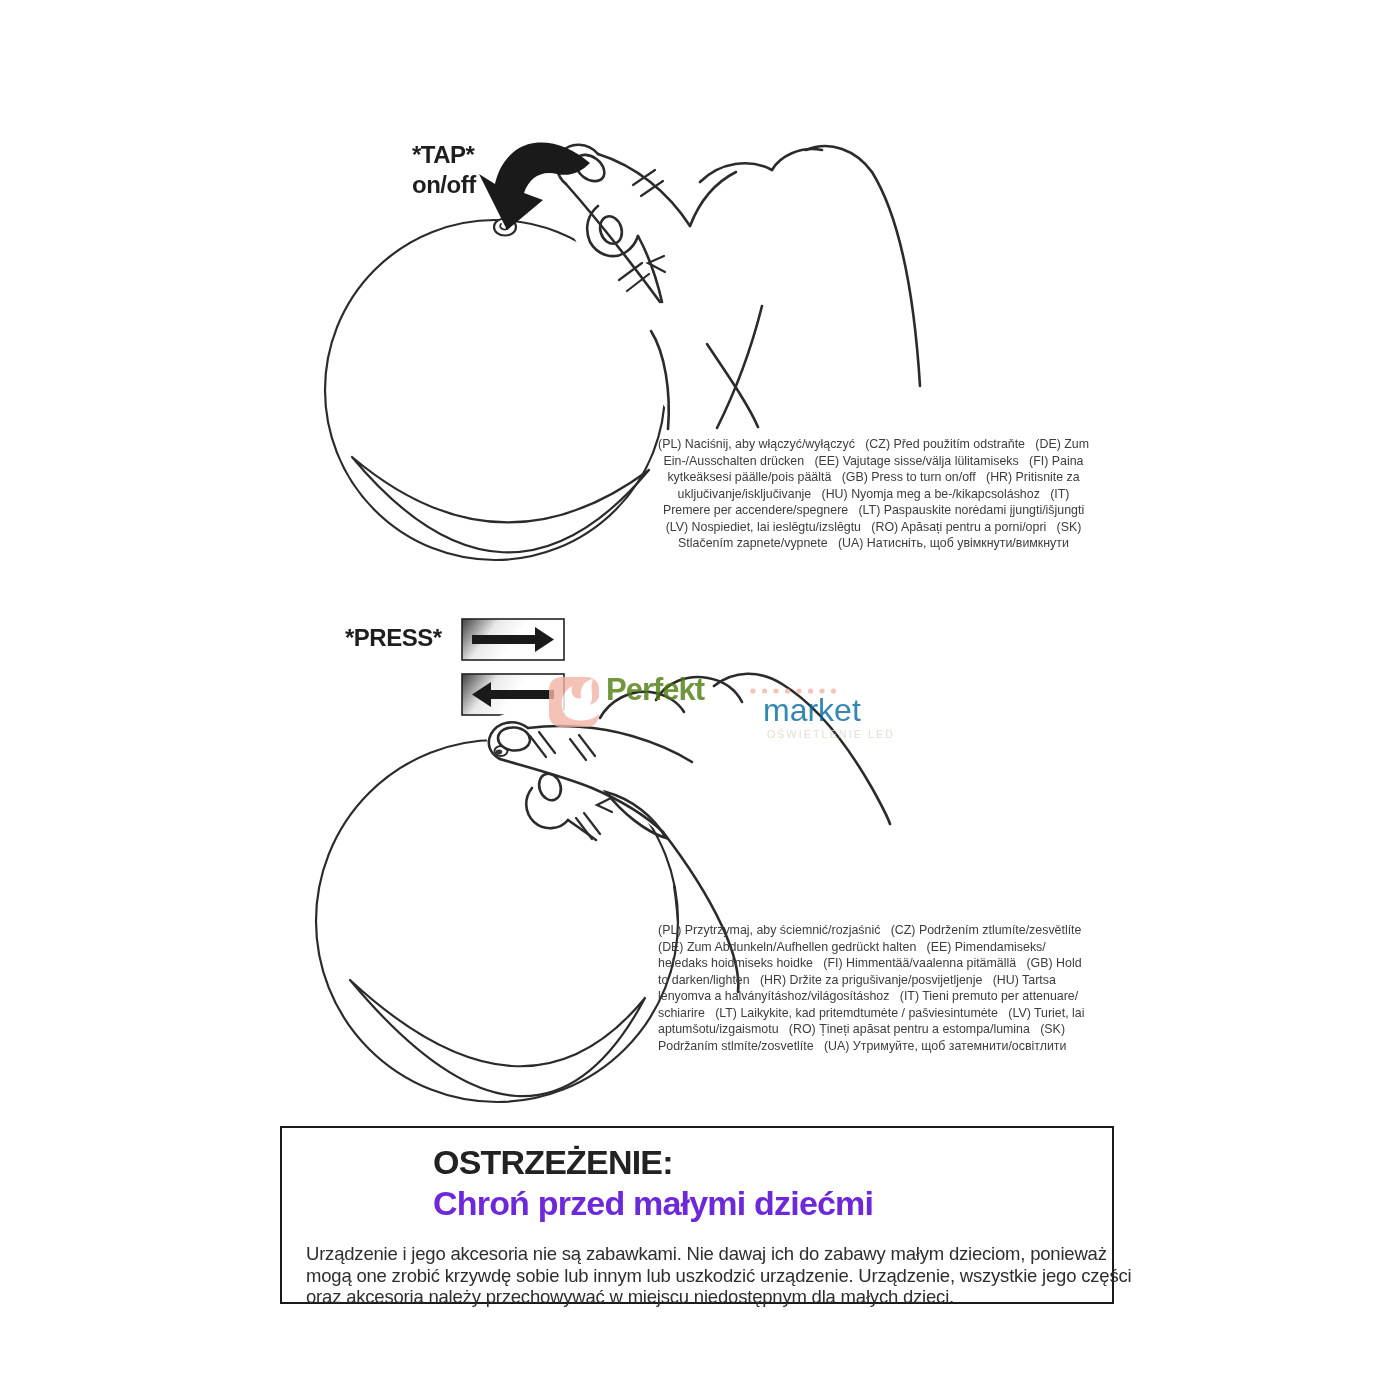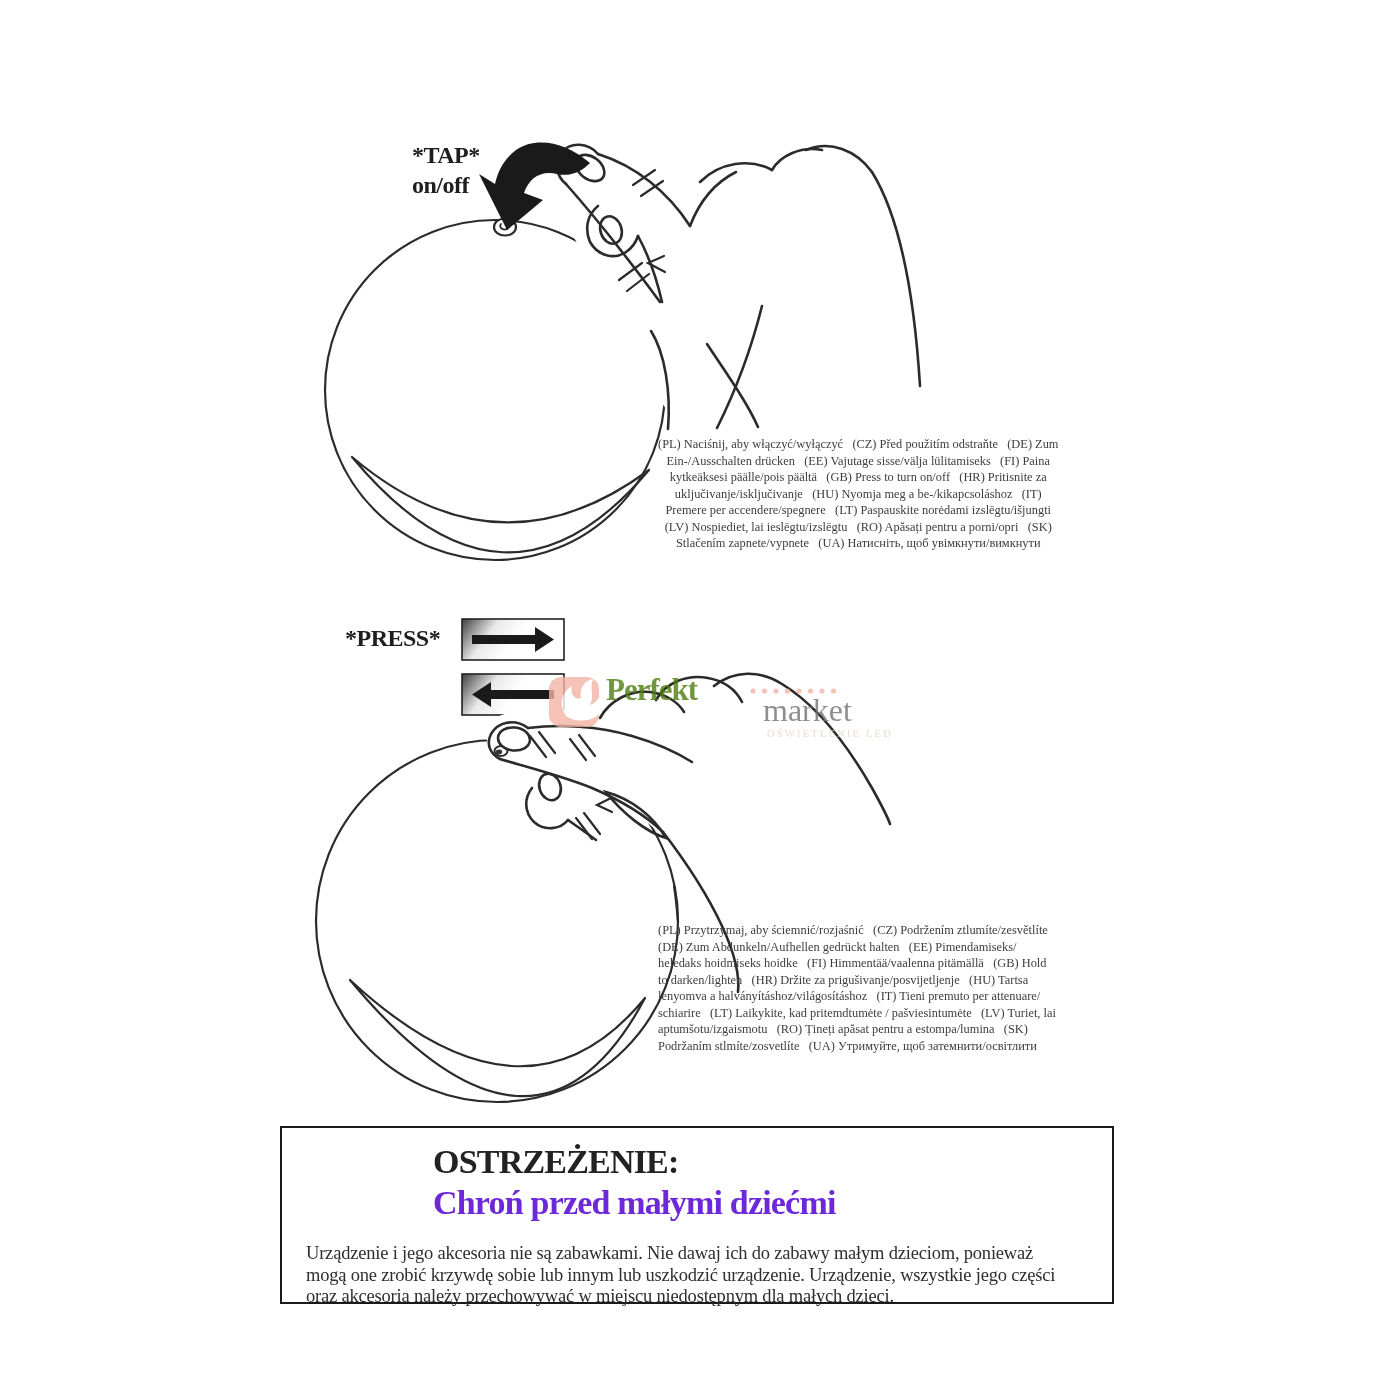--- a/index.html
+++ b/index.html
@@ -1,27 +1,27 @@
 <!DOCTYPE html>
 <html><head>
 <meta charset="utf-8">
 <style>
   html,body{margin:0;padding:0;background:#ffffff;}
   .page{
     position:relative;width:1400px;height:1400px;background:#ffffff;overflow:hidden;
-    font-family:Liberation Serif, serif;color:#3a3a3a;
+    font-family:Liberation Sans, sans-serif;color:#3a3a3a;
   }
   .art{position:absolute;left:0;top:0;}
   .abs{position:absolute;}
   .bold-label{font-weight:bold;color:#1e1e1e;font-size:24px;letter-spacing:-0.5px;line-height:30px;}
   .mlblock{font-size:12.4px;line-height:16.5px;color:#3d3d3d;}
   .mline{white-space:pre;}
   .wm{opacity:0.8;pointer-events:none;}
   .wm-brand{position:absolute;left:606px;top:672px;font-size:31px;font-weight:bold;color:#4d7c0f;letter-spacing:-1px;}
-  .wm-market{position:absolute;left:763px;top:692px;font-size:32px;color:#737373;letter-spacing:0px;}
+  .wm-market{position:absolute;left:763px;top:692px;font-size:32px;color:#0369a1;letter-spacing:0px;}
   .wm-tagline{position:absolute;left:767px;top:728px;font-size:10.5px;color:#e4d3c3;letter-spacing:2.2px;text-align:right;}
   .warning-box{
     position:absolute;left:280px;top:1126px;width:834px;height:178px;
     border:2.5px solid #1a1a1a;background:#ffffff;box-sizing:border-box;
   }
   .warn-title{position:absolute;left:433px;top:1143px;font-size:34px;font-weight:bold;color:#222;letter-spacing:-0.8px;}
   .warn-sub{position:absolute;left:433px;top:1184px;font-size:34px;font-weight:bold;color:#6d28d9;letter-spacing:-0.8px;}
   .warn-body{position:absolute;left:306px;top:1235px;font-size:18.5px;line-height:21.5px;color:#2e2e2e;letter-spacing:-0.2px;margin-top:8px;}
   .warn-body .mline{white-space:pre;}
 </style>
@@ -185,21 +185,21 @@
   <div class="abs bold-label" style="left:412px;top:140px;">
     <div>*TAP*</div>
     <div>on/off</div>
   </div>
 
   <div class="abs mlblock" style="left:658px;top:436px;text-align:center;">
     <div class="mline">(PL) Naciśnij, aby włączyć/wyłączyć   (CZ) Před použitím odstraňte   (DE) Zum</div>
     <div class="mline">Ein-/Ausschalten drücken   (EE) Vajutage sisse/välja lülitamiseks   (FI) Paina</div>
     <div class="mline">kytkeäksesi päälle/pois päältä   (GB) Press to turn on/off   (HR) Pritisnite za</div>
     <div class="mline">uključivanje/isključivanje   (HU) Nyomja meg a be-/kikapcsoláshoz   (IT)</div>
-    <div class="mline">Premere per accendere/spegnere   (LT) Paspauskite norėdami izslēgtu/išjungti</div>
+    <div class="mline">Premere per accendere/spegnere   (LT) Paspauskite norėdami įjungti/išjungti</div>
     <div class="mline">(LV) Nospiediet, lai ieslēgtu/izslēgtu   (RO) Apăsați pentru a porni/opri   (SK)</div>
     <div class="mline">Stlačením zapnete/vypnete   (UA) Натисніть, щоб увімкнути/вимкнути</div>
   </div>
 
   <div class="abs bold-label" style="left:345px;top:623px;">*PRESS*</div>
 
   <div class="wm">
     <div class="wm-brand">Perfekt</div>
     <div class="wm-market">market</div>
     <div class="wm-tagline">OŚWIETLENIE LED</div>

